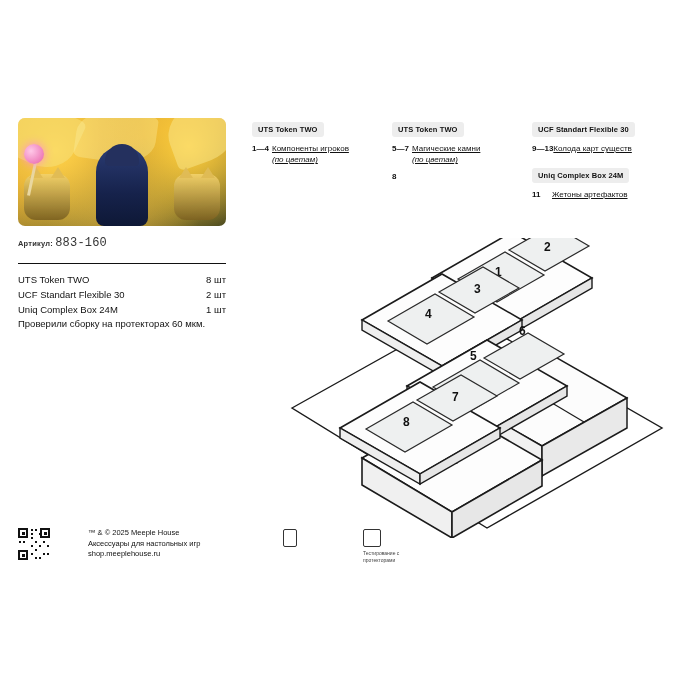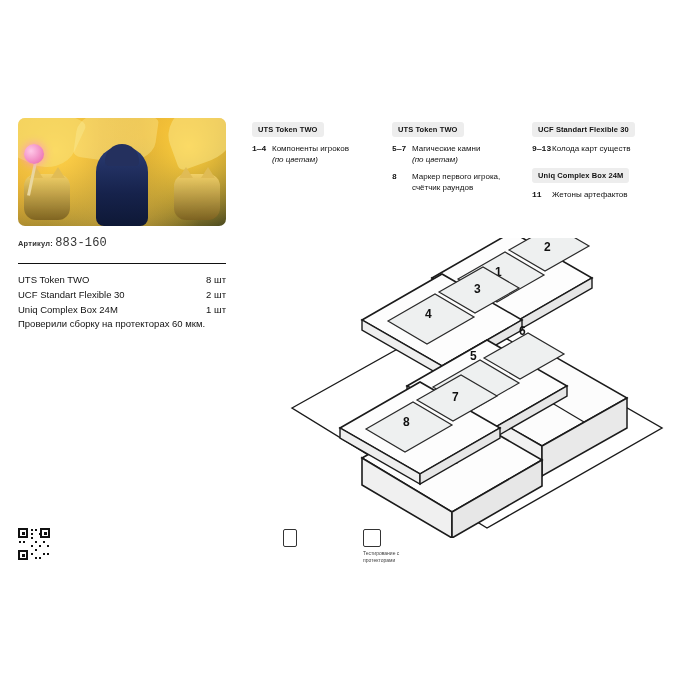--- a/index.html
+++ b/index.html
@@ -63,22 +63,22 @@
   .icons{position:absolute;left:265px;top:1px;display:flex;gap:26px;align-items:flex-start;}
   .icobox{width:16px;height:16px;border:1px solid #333;border-radius:2px;position:relative;}
   .icobox.small{width:12px;height:16px;}
   .icolabel{font-size:5px;line-height:6.5px;color:#444;margin-top:3px;width:54px;}
 
   
   .ann{position:absolute;font-size:0;}
   .chip{display:inline-block;background:#ededed;border-radius:3px;padding:3px 6px;
     font-size:7.5px;font-weight:700;color:#111;letter-spacing:.1px;}
   .ann .line{display:flex;margin-top:6px;font-size:8px;line-height:11px;}
-  .ann .num{font-weight:700;min-width:20px;font-family:Liberation Mono, monospace;}
-  .ann .txt{font-weight:400;}
+  .ann .num{font-weight:700;min-width:20px;}
+  .ann .txt{font-weight:400;text-decoration:underline;}
   .ann .txt i{font-style:italic;}
 
   
   .diagram{position:absolute;left:262px;top:238px;width:420px;height:300px;}
   .bignum{position:absolute;font-size:12px;font-weight:700;}
 </style>
 </head>
 <body>
 
 <div class="page">
@@ -146,20 +146,25 @@
       <div style="left:21px;top:17px;width:2px;height:2px;"></div>
       <div style="left:25px;top:13px;width:2px;height:2px;"></div>
       <div style="left:29px;top:17px;width:2px;height:2px;"></div>
       <div style="left:17px;top:21px;width:2px;height:2px;"></div>
       <div style="left:25px;top:25px;width:2px;height:2px;"></div>
       <div style="left:13px;top:25px;width:2px;height:2px;"></div>
       <div style="left:21px;top:29px;width:2px;height:2px;"></div>
       <div style="left:29px;top:25px;width:2px;height:2px;"></div>
       <div style="left:17px;top:29px;width:2px;height:2px;"></div>
     </div>
+    <div class="brand">
+      <div>™ &amp; © 2025 Meeple House</div>
+      <div>Аксессуары для настольных игр</div>
+      <div>shop.meeplehouse.ru</div>
+    </div>
     <div class="icons">
       <div>
         <div class="icobox small"></div>
         <div class="icolabel"></div>
       </div>
       <div>
         <div class="icobox"></div>
         <div class="icolabel">Тестирование с протекторами</div>
       </div>
     </div>
@@ -180,21 +185,20 @@
     <span class="chip">UTS Token TWO</span>
     <div class="line">
       <span class="num">5—7</span>
       <span class="txt">
         <span>Магические камни</span><br>
         <i>(по цветам)</i>
       </span>
     </div>
     <div class="line">
       <span class="num">8</span>
-      <span class="txt">Маркер первого игрока, счётчик раундов</span>
     </div>
   </div>
 
   <div class="ann" style="left:532px;top:122px;width:146px;">
     <span class="chip">UCF Standart Flexible 30</span>
     <div class="line">
       <span class="num">9—13</span>
       <span class="txt">Колода карт существ</span>
     </div>
     <div style="margin-top:14px;">

